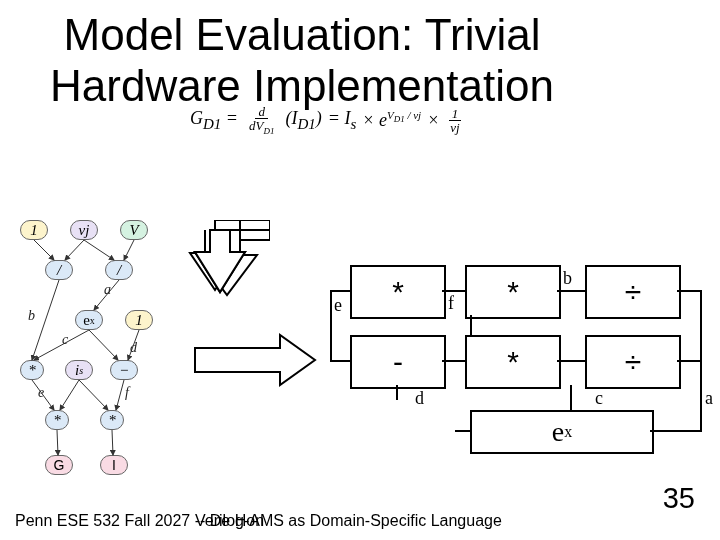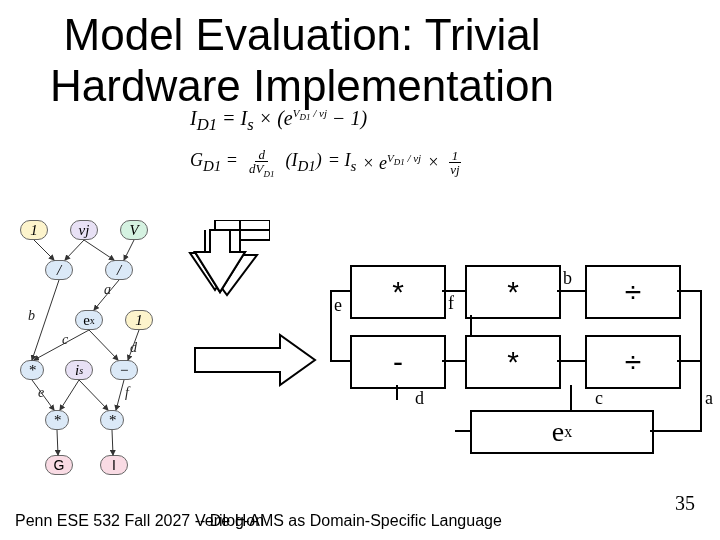--- a/index.html
+++ b/index.html
@@ -134,40 +134,34 @@
     bottom: 10px;
     font-size: 16px;
     font-family: Arial, sans-serif;
   }
   .footer-left { left: 15px; }
   .footer-mid  { left: 195px; }
   .pagenum {
     position: absolute;
     right: 25px;
     bottom: 25px;
-    font-size: 20px;
-    font-family: Liberation Serif, serif;
+    font-size: 29px;
+    font-family: Liberation Sans, sans-serif;
     text-align: center;
   }
 </style>
 </head>
 <body>
 
 <div class="title">
   <span style="white-space:pre-line;">Model Evaluation: Trivial
 Hardware Implementation</span>
 </div>
 
 <div class="equations">
-  <div class="eq1">
-    <span>I</span><sub>D1</sub>
-    <span> = I</span><sub>s</sub>
-    <span> × (e</span><sup><span>V</span><sub style="font-size:9px;">D1</sub><span> / vj</span></sup>
-    <span> − 1)</span>
-  </div>
   <div class="eq2">
     <span><span>G</span><sub>D1</sub> =</span>
     <span class="frac">
       <span class="num">d</span>
       <span class="den"><span>dV</span><sub style="font-size:9px;">D1</sub></span>
     </span>
     <span>(<span>I</span><sub>D1</sub>)</span>
     <span><span> = I</span><sub>s</sub></span>
     <span><span> × e</span><sup><span>V</span><sub style="font-size:9px;">D1</sub><span> / vj</span></sup></span>
     <span> ×</span>

